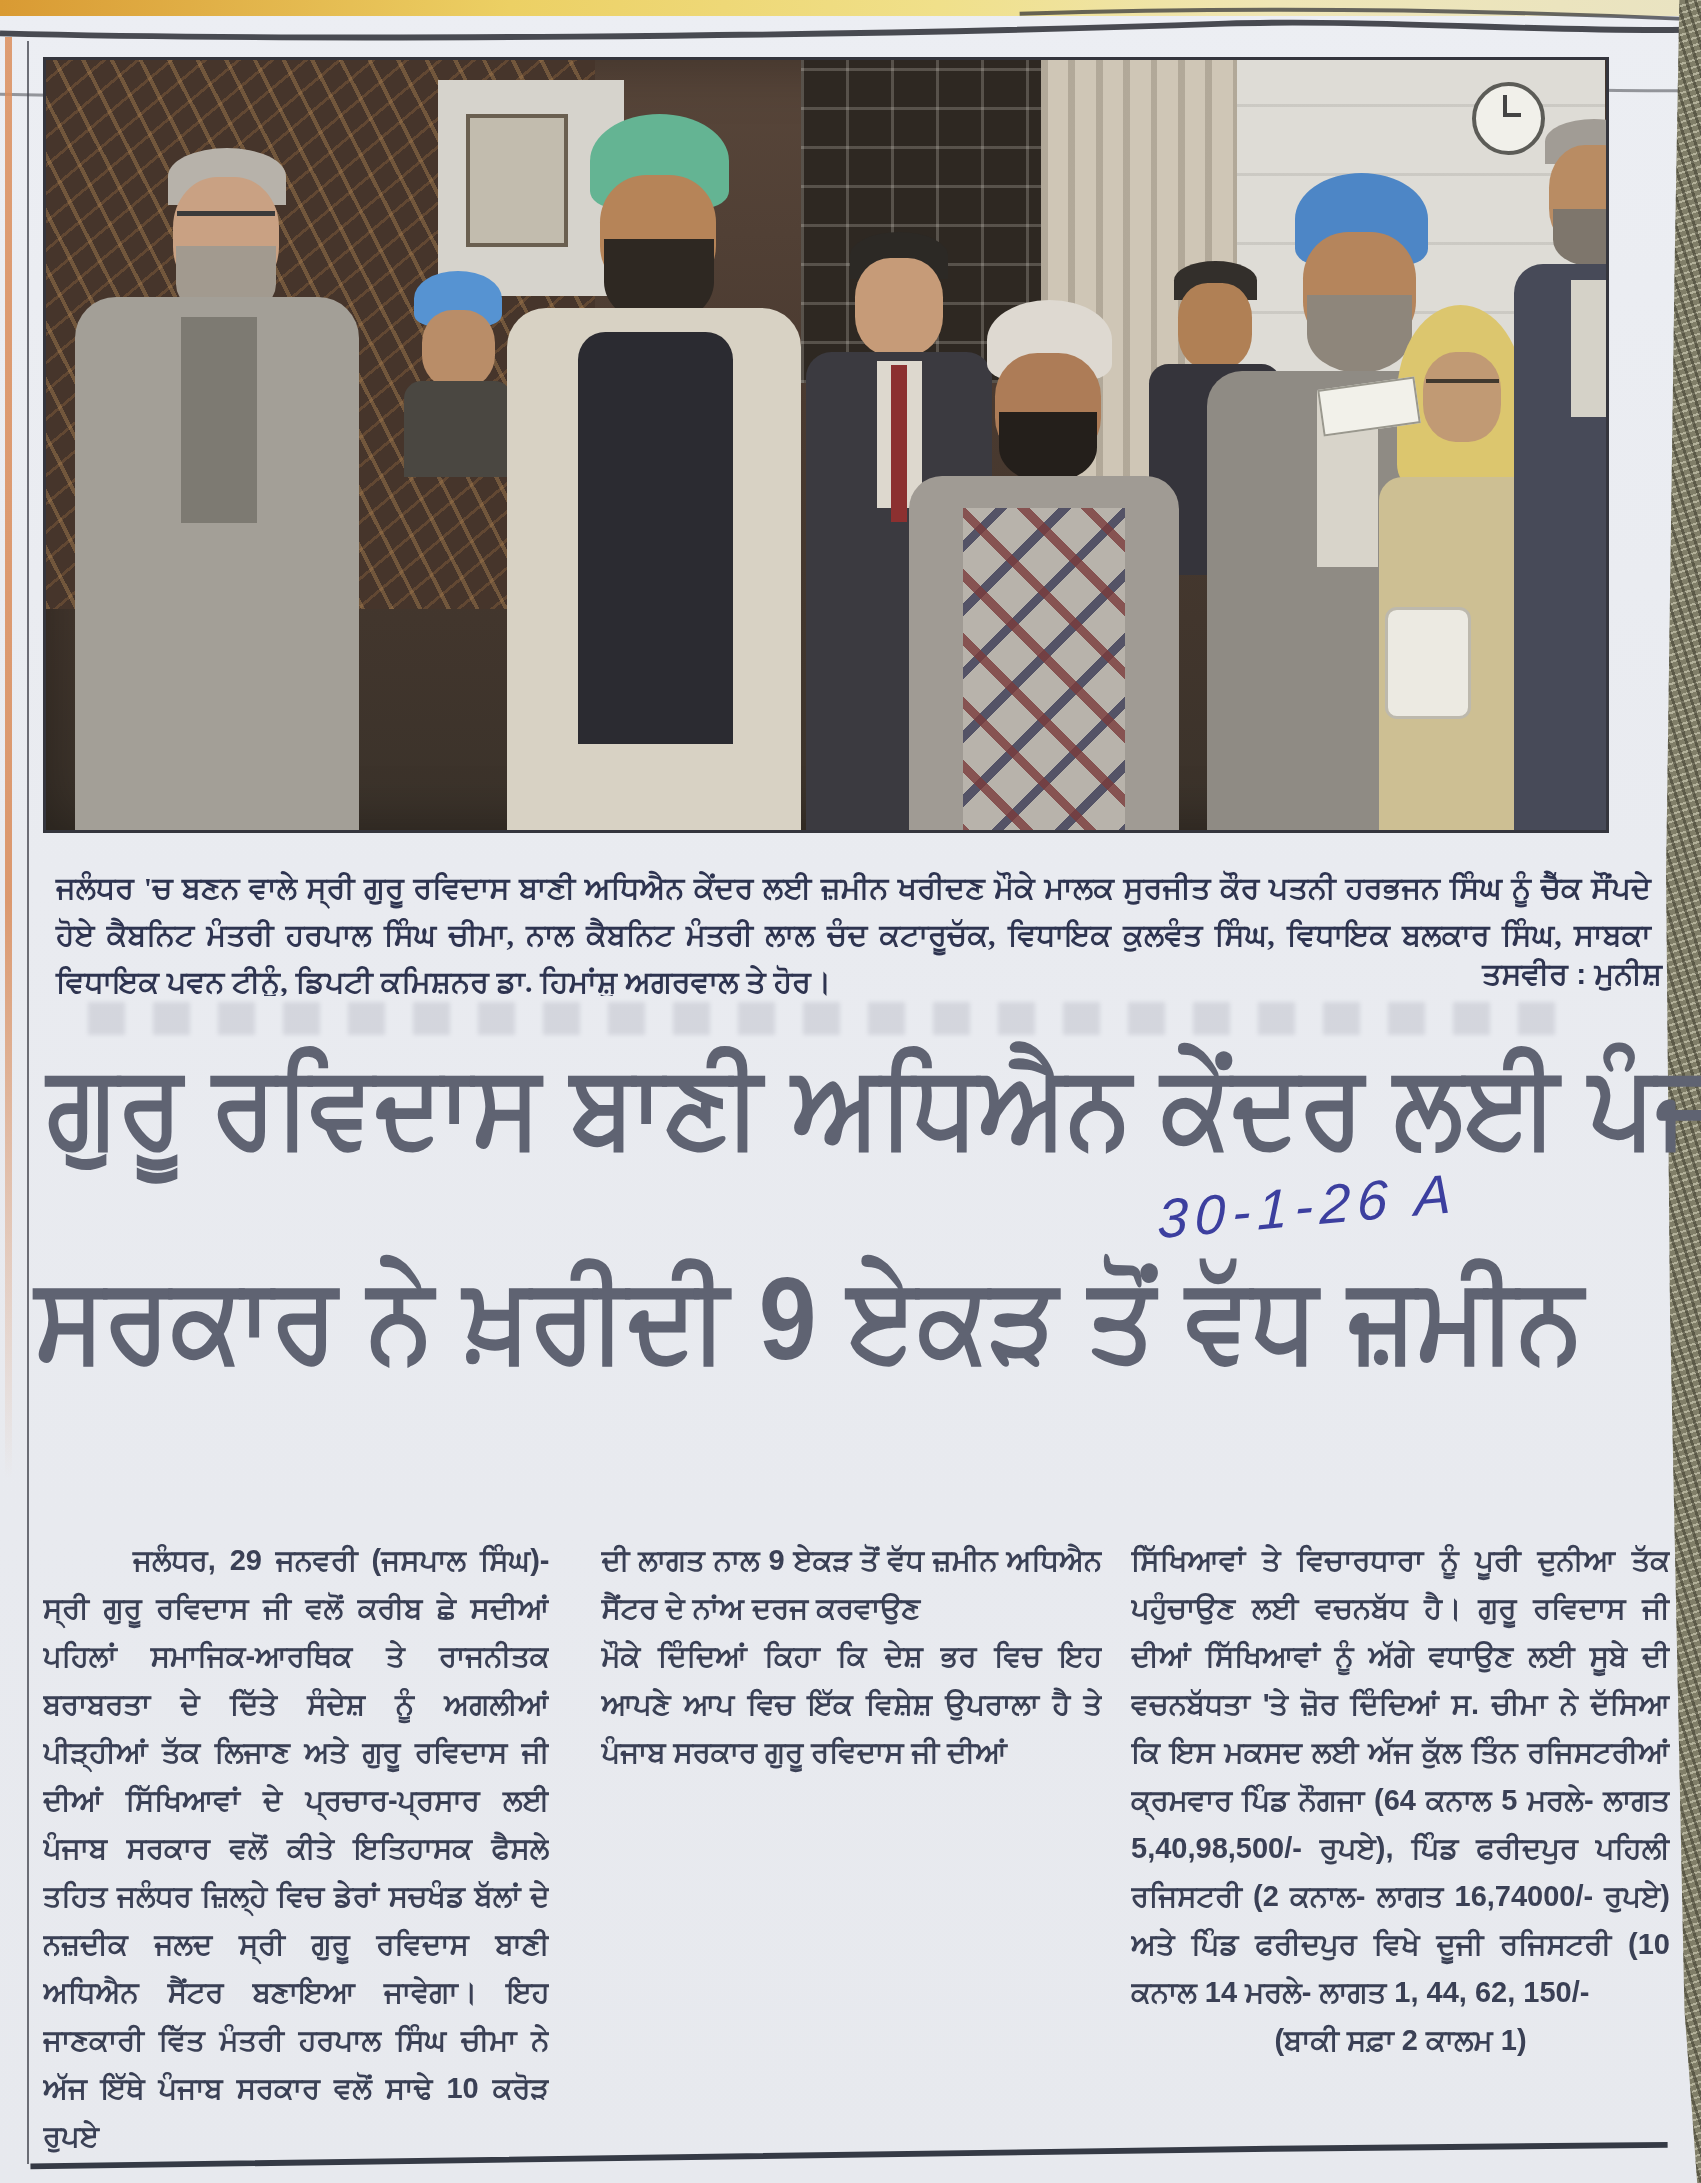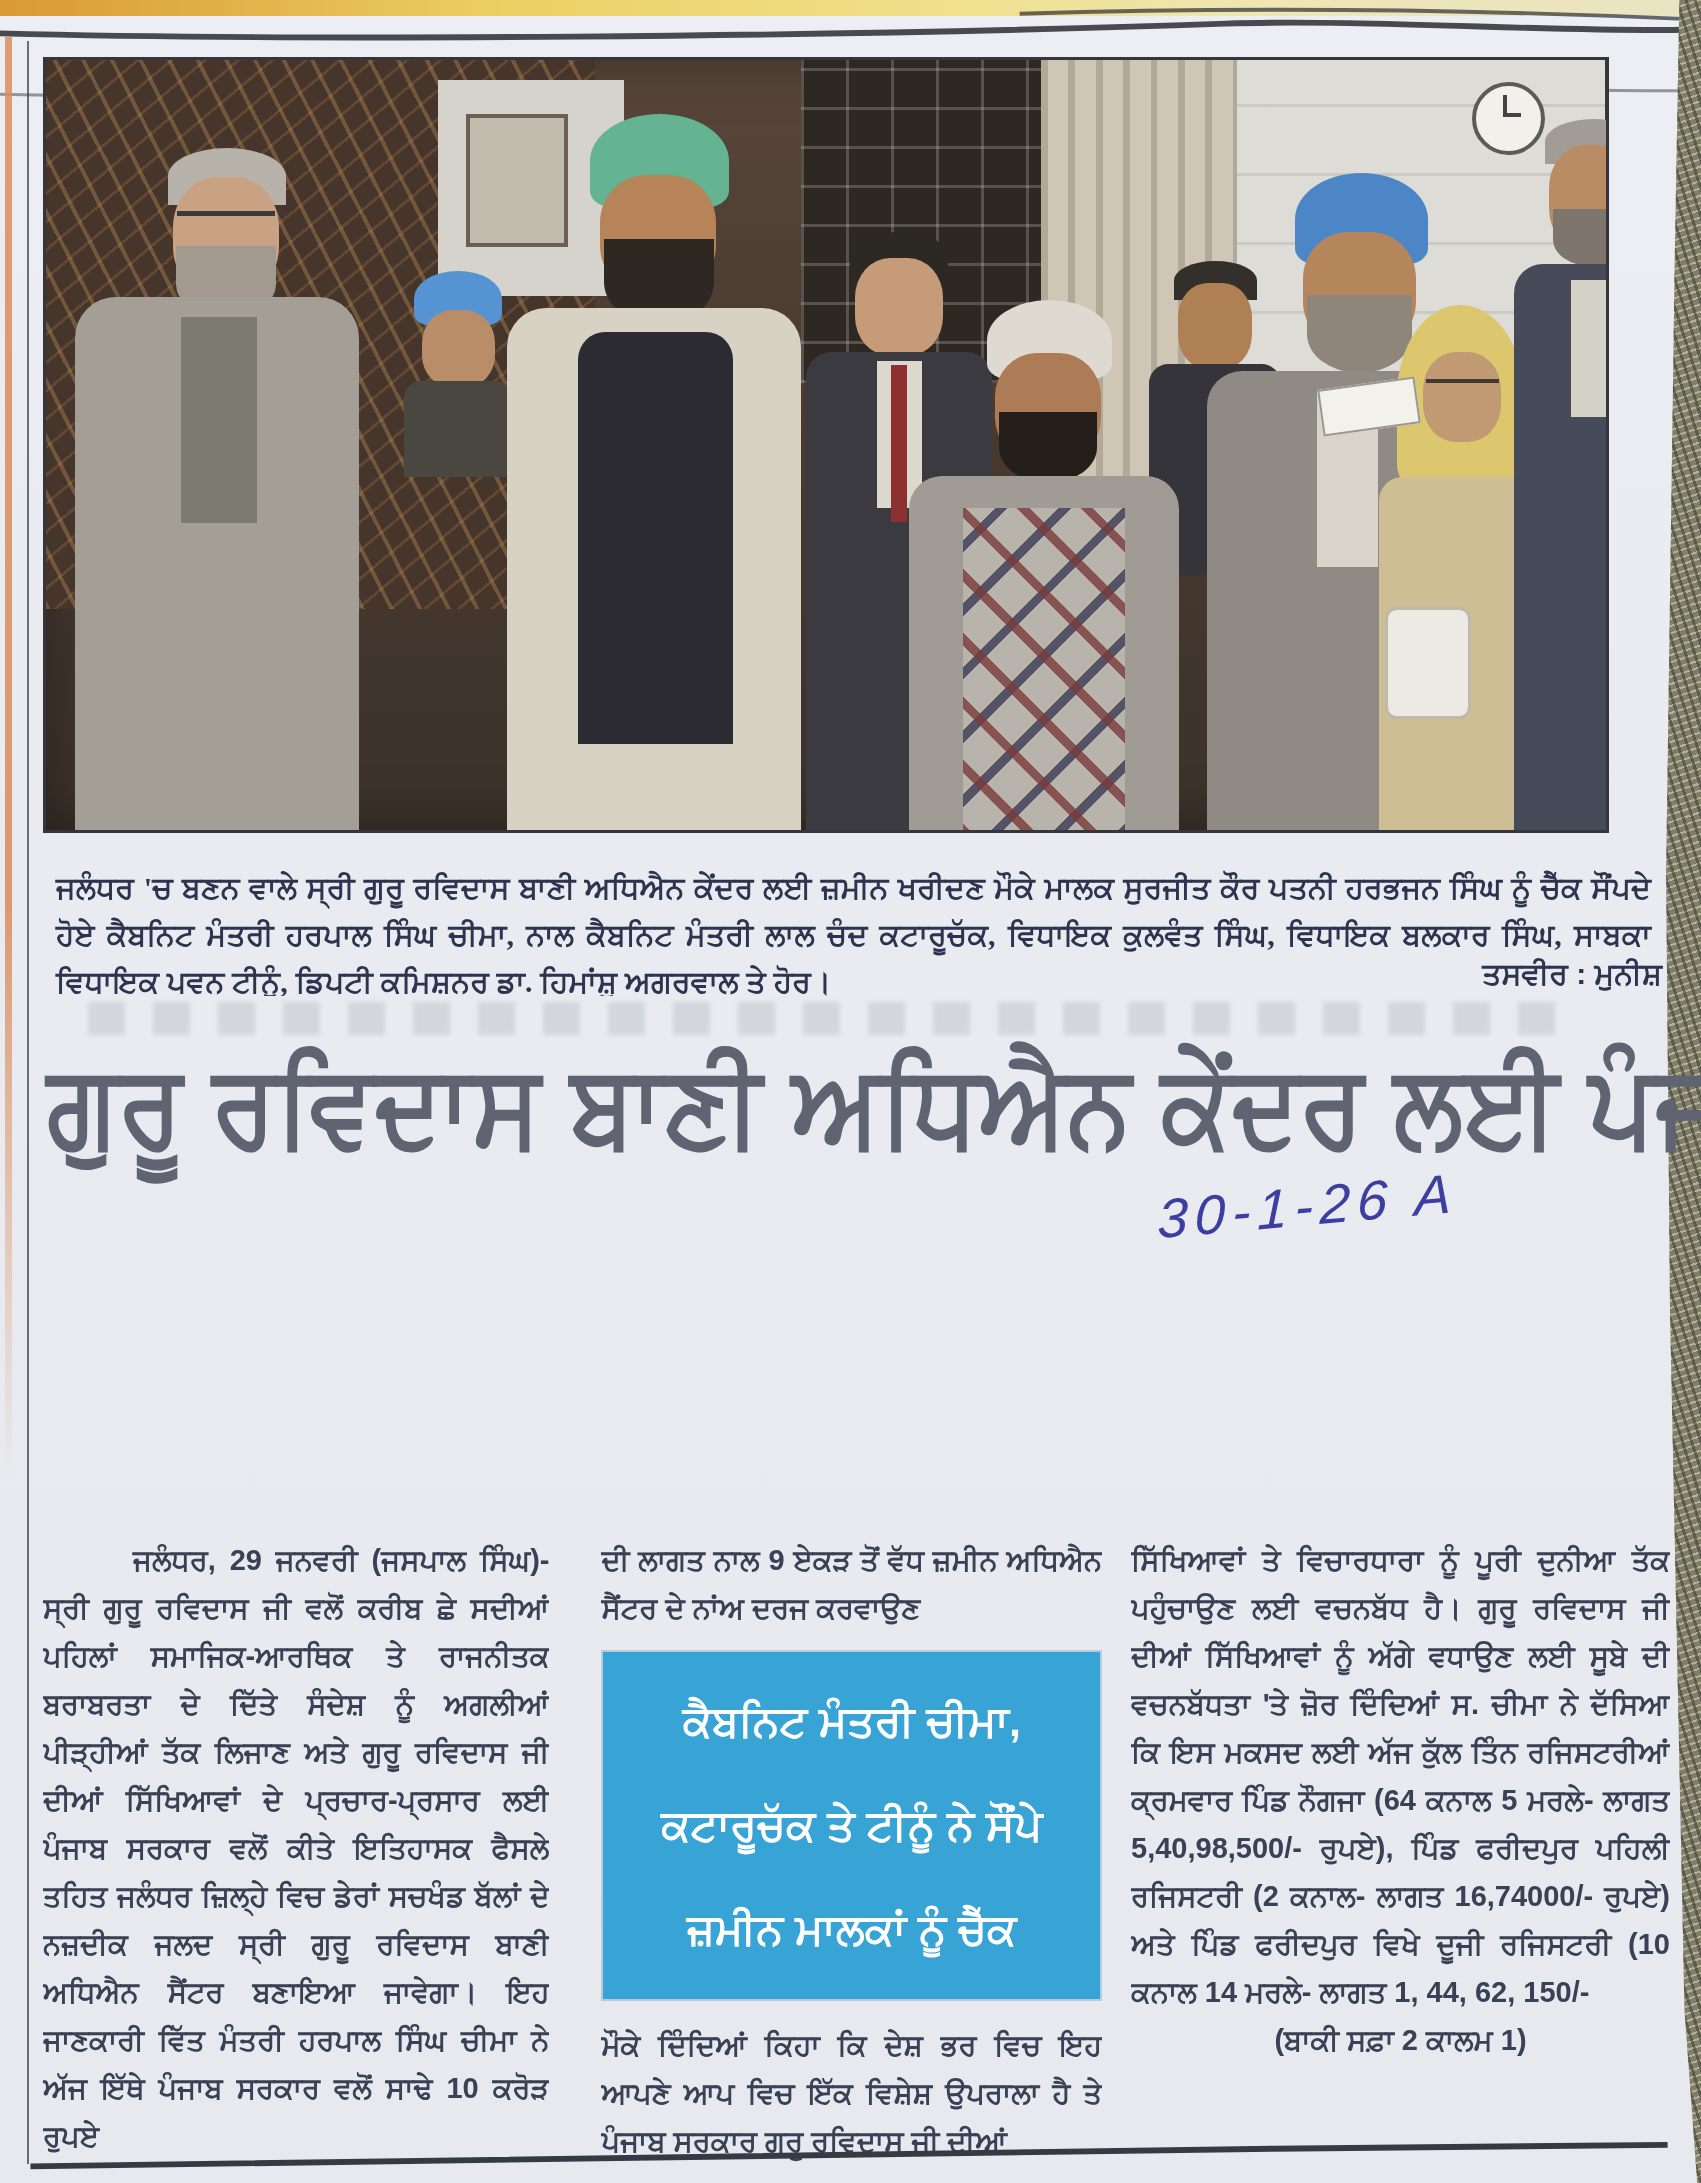--- a/index.html
+++ b/index.html
@@ -167,32 +167,28 @@
 
   <div class="abs caption-wrap">
     <p class="caption">ਜਲੰਧਰ 'ਚ ਬਣਨ ਵਾਲੇ ਸ੍ਰੀ ਗੁਰੂ ਰਵਿਦਾਸ ਬਾਣੀ ਅਧਿਐਨ ਕੇਂਦਰ ਲਈ ਜ਼ਮੀਨ ਖਰੀਦਣ ਮੌਕੇ ਮਾਲਕ ਸੁਰਜੀਤ ਕੌਰ ਪਤਨੀ ਹਰਭਜਨ ਸਿੰਘ ਨੂੰ ਚੈੱਕ ਸੌਂਪਦੇ ਹੋਏ ਕੈਬਨਿਟ ਮੰਤਰੀ ਹਰਪਾਲ ਸਿੰਘ ਚੀਮਾ, ਨਾਲ ਕੈਬਨਿਟ ਮੰਤਰੀ ਲਾਲ ਚੰਦ ਕਟਾਰੂਚੱਕ, ਵਿਧਾਇਕ ਕੁਲਵੰਤ ਸਿੰਘ, ਵਿਧਾਇਕ ਬਲਕਾਰ ਸਿੰਘ, ਸਾਬਕਾ ਵਿਧਾਇਕ ਪਵਨ ਟੀਨੂੰ, ਡਿਪਟੀ ਕਮਿਸ਼ਨਰ ਡਾ. ਹਿਮਾਂਸ਼ੂ ਅਗਰਵਾਲ ਤੇ ਹੋਰ।</p>
     <span class="credit">ਤਸਵੀਰ : ਮੁਨੀਸ਼</span>
   </div>
 
   <div class="abs bleed"></div>
 
   <div class="abs headline hl1"><span>ਗੁਰੂ ਰਵਿਦਾਸ ਬਾਣੀ ਅਧਿਐਨ ਕੇਂਦਰ ਲਈ ਪੰਜਾਬ</span></div>
   <div class="abs handwriting">30-1-26 A</div>
+  <div class="abs headline hl2"><span>ਸਰਕਾਰ ਨੇ ਖ਼ਰੀਦੀ 9 ਏਕੜ ਤੋਂ ਵੱਧ ਜ਼ਮੀਨ</span></div>
 
   <div class="abs columns">
     <div class="col col1">
       <p class="indent">ਜਲੰਧਰ, 29 ਜਨਵਰੀ (ਜਸਪਾਲ ਸਿੰਘ)-ਸ੍ਰੀ ਗੁਰੂ ਰਵਿਦਾਸ ਜੀ ਵਲੋਂ ਕਰੀਬ ਛੇ ਸਦੀਆਂ ਪਹਿਲਾਂ ਸਮਾਜਿਕ-ਆਰਥਿਕ ਤੇ ਰਾਜਨੀਤਕ ਬਰਾਬਰਤਾ ਦੇ ਦਿੱਤੇ ਸੰਦੇਸ਼ ਨੂੰ ਅਗਲੀਆਂ ਪੀੜ੍ਹੀਆਂ ਤੱਕ ਲਿਜਾਣ ਅਤੇ ਗੁਰੂ ਰਵਿਦਾਸ ਜੀ ਦੀਆਂ ਸਿੱਖਿਆਵਾਂ ਦੇ ਪ੍ਰਚਾਰ-ਪ੍ਰਸਾਰ ਲਈ ਪੰਜਾਬ ਸਰਕਾਰ ਵਲੋਂ ਕੀਤੇ ਇਤਿਹਾਸਕ ਫੈਸਲੇ ਤਹਿਤ ਜਲੰਧਰ ਜ਼ਿਲ੍ਹੇ ਵਿਚ ਡੇਰਾਂ ਸਚਖੰਡ ਬੱਲਾਂ ਦੇ ਨਜ਼ਦੀਕ ਜਲਦ ਸ੍ਰੀ ਗੁਰੂ ਰਵਿਦਾਸ ਬਾਣੀ ਅਧਿਐਨ ਸੈਂਟਰ ਬਣਾਇਆ ਜਾਵੇਗਾ। ਇਹ ਜਾਣਕਾਰੀ ਵਿੱਤ ਮੰਤਰੀ ਹਰਪਾਲ ਸਿੰਘ ਚੀਮਾ ਨੇ ਅੱਜ ਇੱਥੇ ਪੰਜਾਬ ਸਰਕਾਰ ਵਲੋਂ ਸਾਢੇ 10 ਕਰੋੜ ਰੁਪਏ</p>
     </div>
     <div class="col col2">
       <p>ਦੀ ਲਾਗਤ ਨਾਲ 9 ਏਕੜ ਤੋਂ ਵੱਧ ਜ਼ਮੀਨ ਅਧਿਐਨ ਸੈਂਟਰ ਦੇ ਨਾਂਅ ਦਰਜ ਕਰਵਾਉਣ</p>
-      <div class="highlight-box">
-        <div>ਕੈਬਨਿਟ ਮੰਤਰੀ ਚੀਮਾ,</div>
-        <div>ਕਟਾਰੂਚੱਕ ਤੇ ਟੀਨੂੰ ਨੇ ਸੌਂਪੇ</div>
-        <div>ਜ਼ਮੀਨ ਮਾਲਕਾਂ ਨੂੰ ਚੈੱਕ</div>
-      </div>
       <p>ਮੌਕੇ ਦਿੰਦਿਆਂ ਕਿਹਾ ਕਿ ਦੇਸ਼ ਭਰ ਵਿਚ ਇਹ ਆਪਣੇ ਆਪ ਵਿਚ ਇੱਕ ਵਿਸ਼ੇਸ਼ ਉਪਰਾਲਾ ਹੈ ਤੇ ਪੰਜਾਬ ਸਰਕਾਰ ਗੁਰੂ ਰਵਿਦਾਸ ਜੀ ਦੀਆਂ</p>
     </div>
     <div class="col col3">
       <p>ਸਿੱਖਿਆਵਾਂ ਤੇ ਵਿਚਾਰਧਾਰਾ ਨੂੰ ਪੂਰੀ ਦੁਨੀਆ ਤੱਕ ਪਹੁੰਚਾਉਣ ਲਈ ਵਚਨਬੱਧ ਹੈ। ਗੁਰੂ ਰਵਿਦਾਸ ਜੀ ਦੀਆਂ ਸਿੱਖਿਆਵਾਂ ਨੂੰ ਅੱਗੇ ਵਧਾਉਣ ਲਈ ਸੂਬੇ ਦੀ ਵਚਨਬੱਧਤਾ 'ਤੇ ਜ਼ੋਰ ਦਿੰਦਿਆਂ ਸ. ਚੀਮਾ ਨੇ ਦੱਸਿਆ ਕਿ ਇਸ ਮਕਸਦ ਲਈ ਅੱਜ ਕੁੱਲ ਤਿੰਨ ਰਜਿਸਟਰੀਆਂ ਕ੍ਰਮਵਾਰ ਪਿੰਡ ਨੌਗਜਾ (64 ਕਨਾਲ 5 ਮਰਲੇ- ਲਾਗਤ 5,40,98,500/- ਰੁਪਏ), ਪਿੰਡ ਫਰੀਦਪੁਰ ਪਹਿਲੀ ਰਜਿਸਟਰੀ (2 ਕਨਾਲ- ਲਾਗਤ 16,74000/- ਰੁਪਏ) ਅਤੇ ਪਿੰਡ ਫਰੀਦਪੁਰ ਵਿਖੇ ਦੂਜੀ ਰਜਿਸਟਰੀ (10 ਕਨਾਲ 14 ਮਰਲੇ- ਲਾਗਤ 1, 44, 62, 150/-</p>
       <p class="cont">(ਬਾਕੀ ਸਫ਼ਾ 2 ਕਾਲਮ 1)</p>
     </div>
   </div>
 
   <svg class="abs bottom-rule" width="1702" height="47" viewBox="0 0 1736 48">
     <path d="M30,30 C500,22 900,16 1300,12 L1702,8" stroke="#353a45" stroke-width="6" fill="none"></path>

